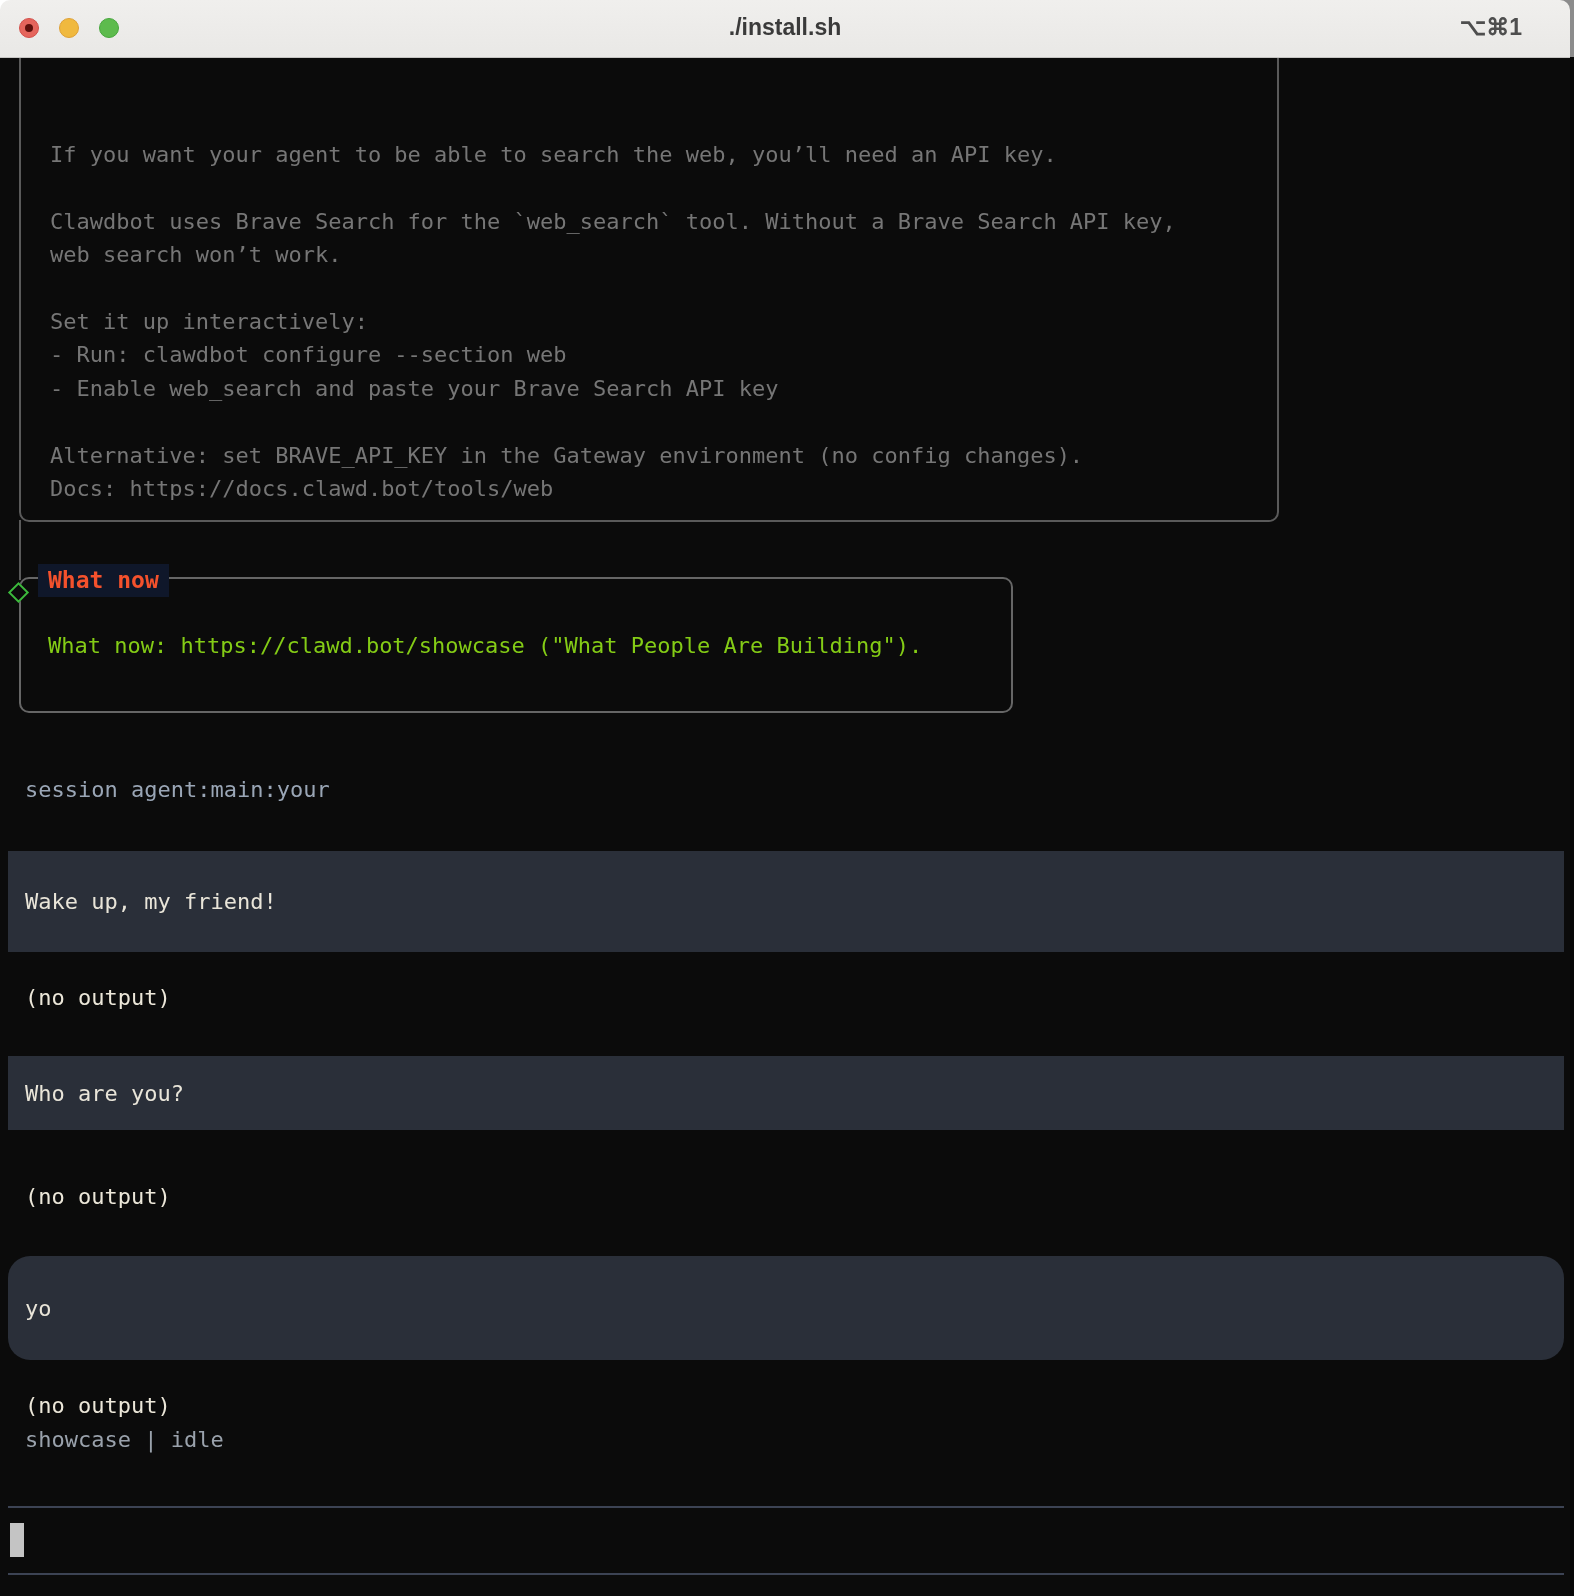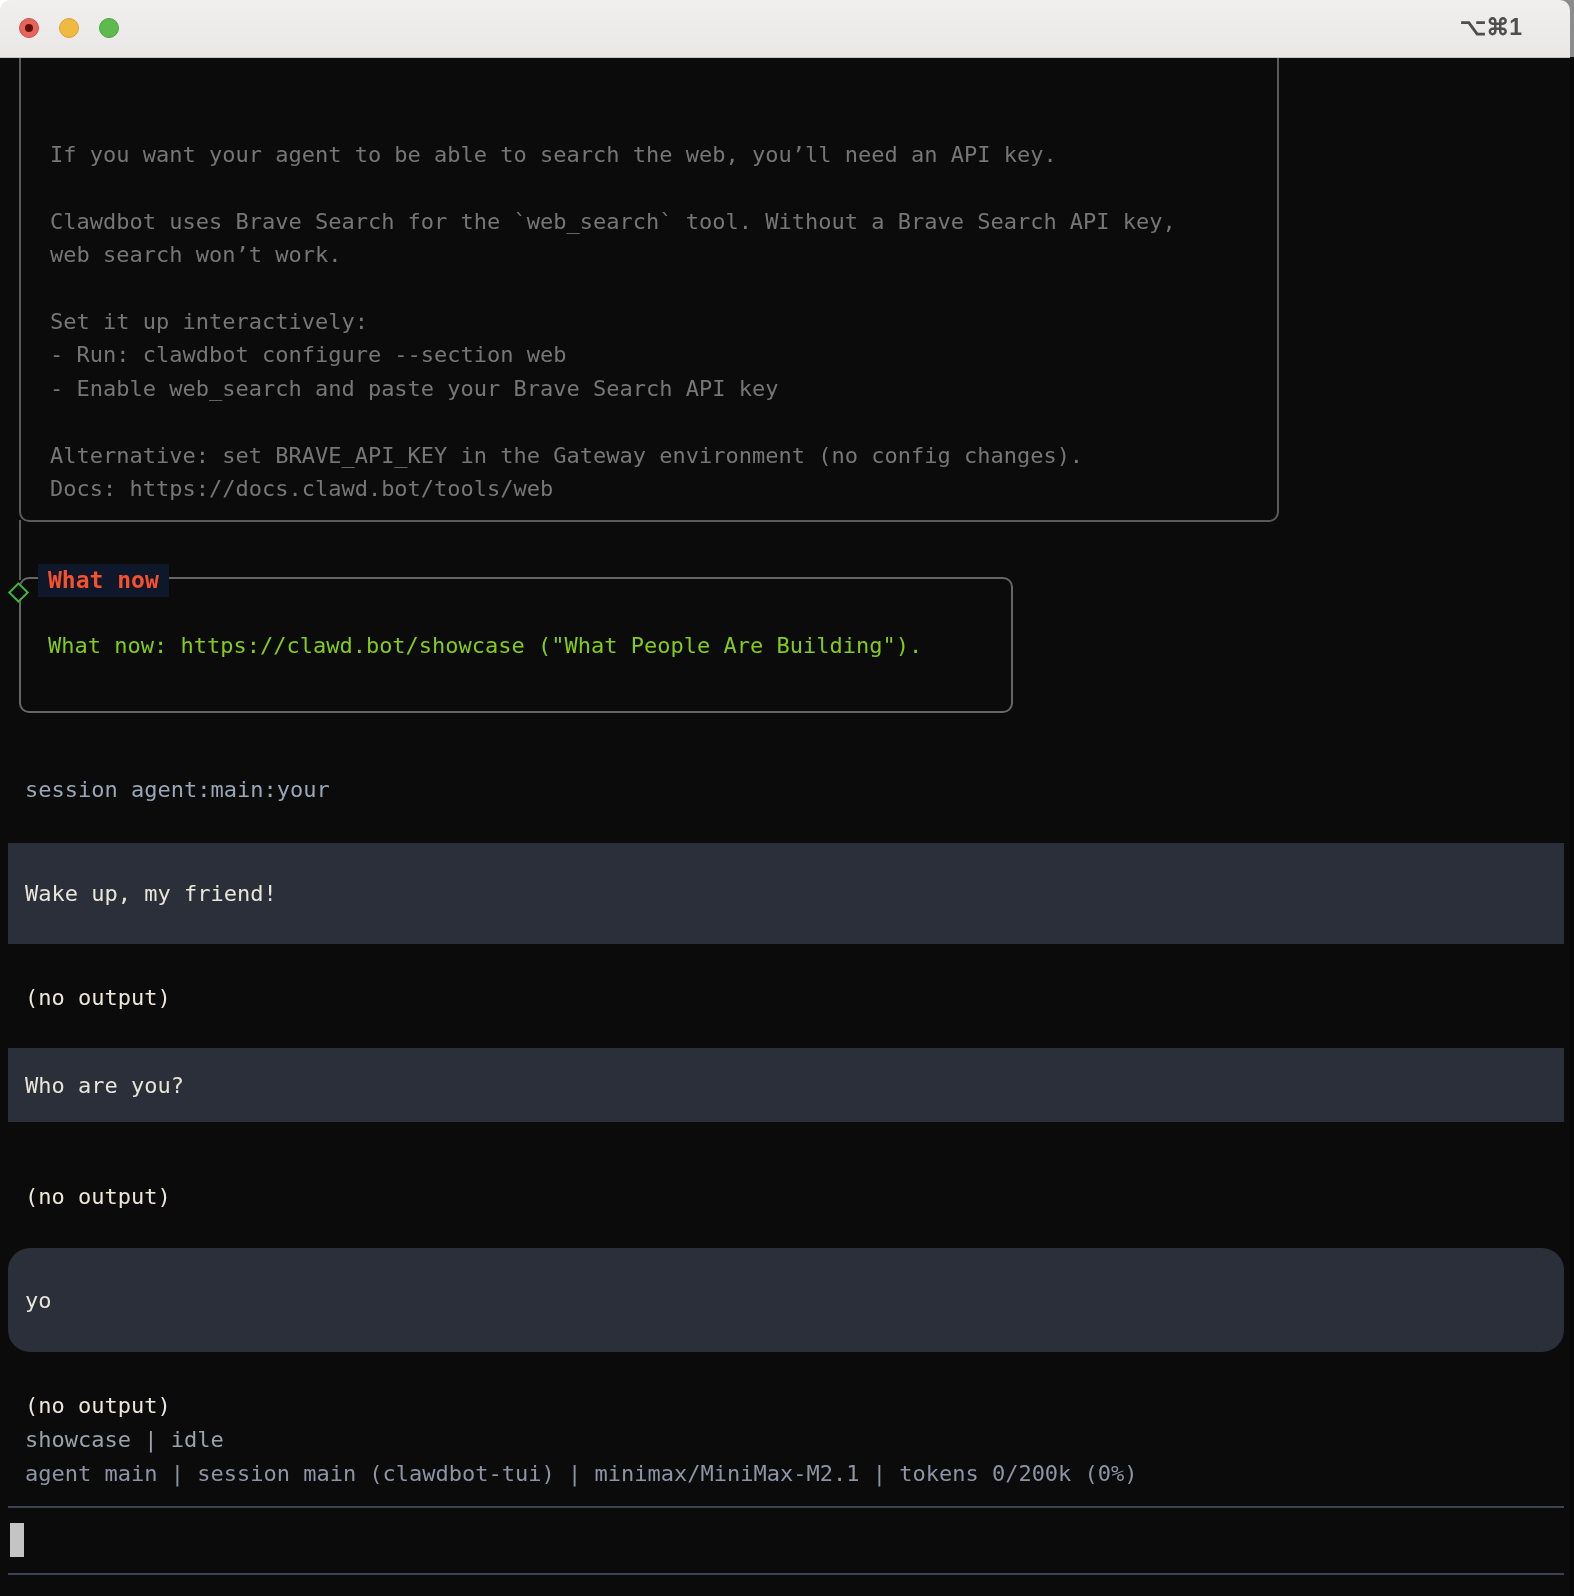--- a/index.html
+++ b/index.html
@@ -47,21 +47,21 @@
   .wn-title{left:38px;top:564px;background:#0f172a;padding:0 10px;
             color:#f4512c;font-weight:bold;font-size:23px;z-index:5;}
   .diamond{position:absolute;left:11px;top:585px;width:11px;height:11px;background:#0b0b0b;
            border:2px solid #3cb93c;transform:rotate(45deg);z-index:6;}
   .wn-body{left:48px;top:629px;color:#84cc16;}
 
   .session{left:25px;top:773px;color:#9aa6b6;}
 
   .band{position:absolute;left:8px;width:1556px;background:#2a2f39;z-index:3;
         display:flex;align-items:center;padding-left:17px;box-sizing:border-box;
-        color:#e9e5d9;font-size:22px;}
+        color:#e9e5d9;font-size:22px;margin-top:8px;}
   .band1{top:843px;height:101px;}
   .band2{top:1048px;height:74px;}
   .band3{top:1248px;height:104px;border-radius:22px;}
 
   .noout{left:25px;color:#ece7d9;}
   .noout1{top:981px;} .noout2{top:1180px;} .noout3{top:1389px;}
 
   .conn{left:25px;top:1423px;color:#9aa2ac;}
   .agentline{left:25px;top:1457px;color:#8d94a6;}
 
@@ -77,20 +77,21 @@
 
   <div class="corner-bg-left"></div>
   <div class="corner-bg-right"></div>
 
   <div class="term"></div>
 
   <div class="titlebar">
     <span class="light red"></span>
     <span class="light yellow"></span>
     <span class="light green"></span>
+    <div class="win-title">./install.sh</div>
     <div class="win-shortcut">⌥⌘1</div>
   </div>
 
   <div class="box1"></div>
   <div class="t box1-text">If you want your agent to be able to search the web, you’ll need an API key.
 
 Clawdbot uses Brave Search for the `web_search` tool. Without a Brave Search API key,
 web search won’t work.
 
 Set it up interactively:
@@ -115,21 +116,20 @@
   <div class="band band2">
     <span>Who are you?</span>
   </div>
   <div class="t noout noout2">(no output)</div>
   <div class="band band3">
     <span>yo</span>
   </div>
   <div class="t noout noout3">(no output)</div>
 
   <div class="t conn">showcase | idle</div>
-  <div class="t agentline">agent main | session main (clawdbot-tui) | minimax/MiniMax-M2.1 | tokens 0/200k (0%)</div>
 
   <div class="sep sep1"></div>
   <div class="input-line">
     <span class="cursor"></span>
   </div>
   <div class="sep sep2"></div>
 
 </div>
 
 </body></html>

